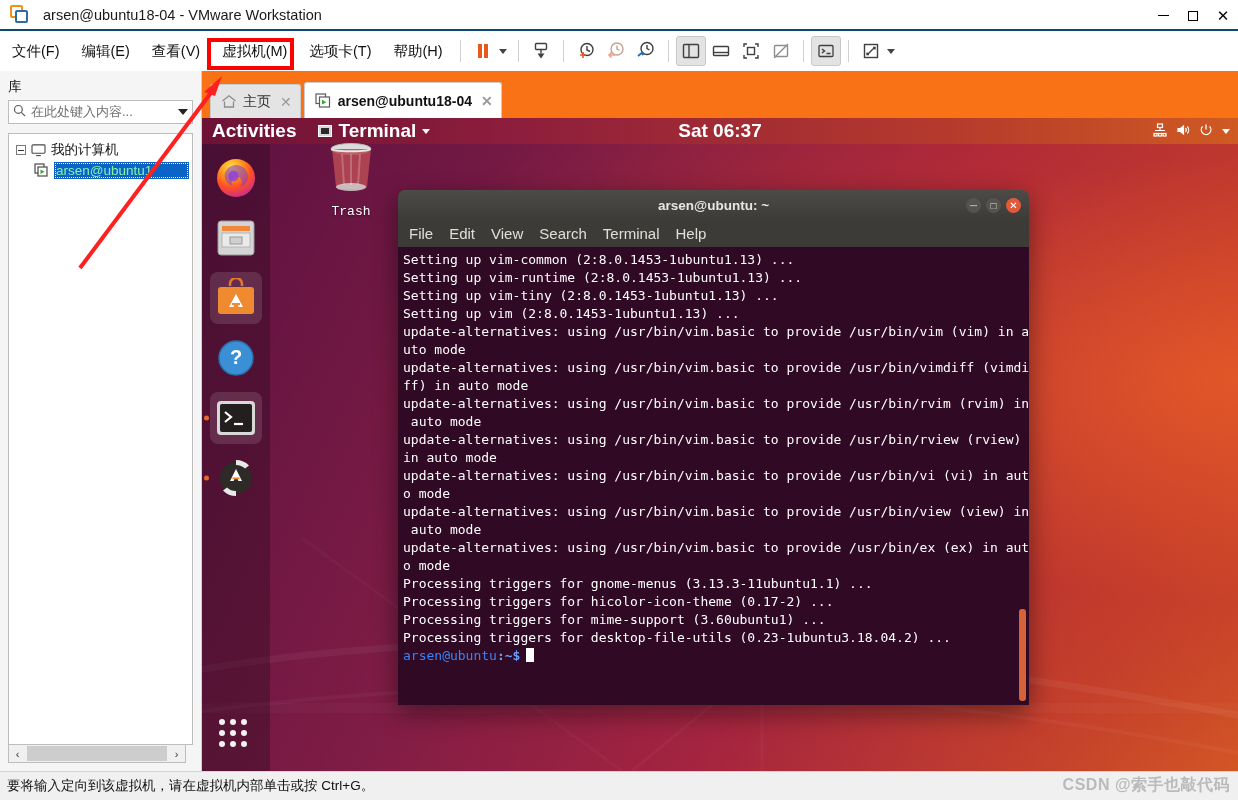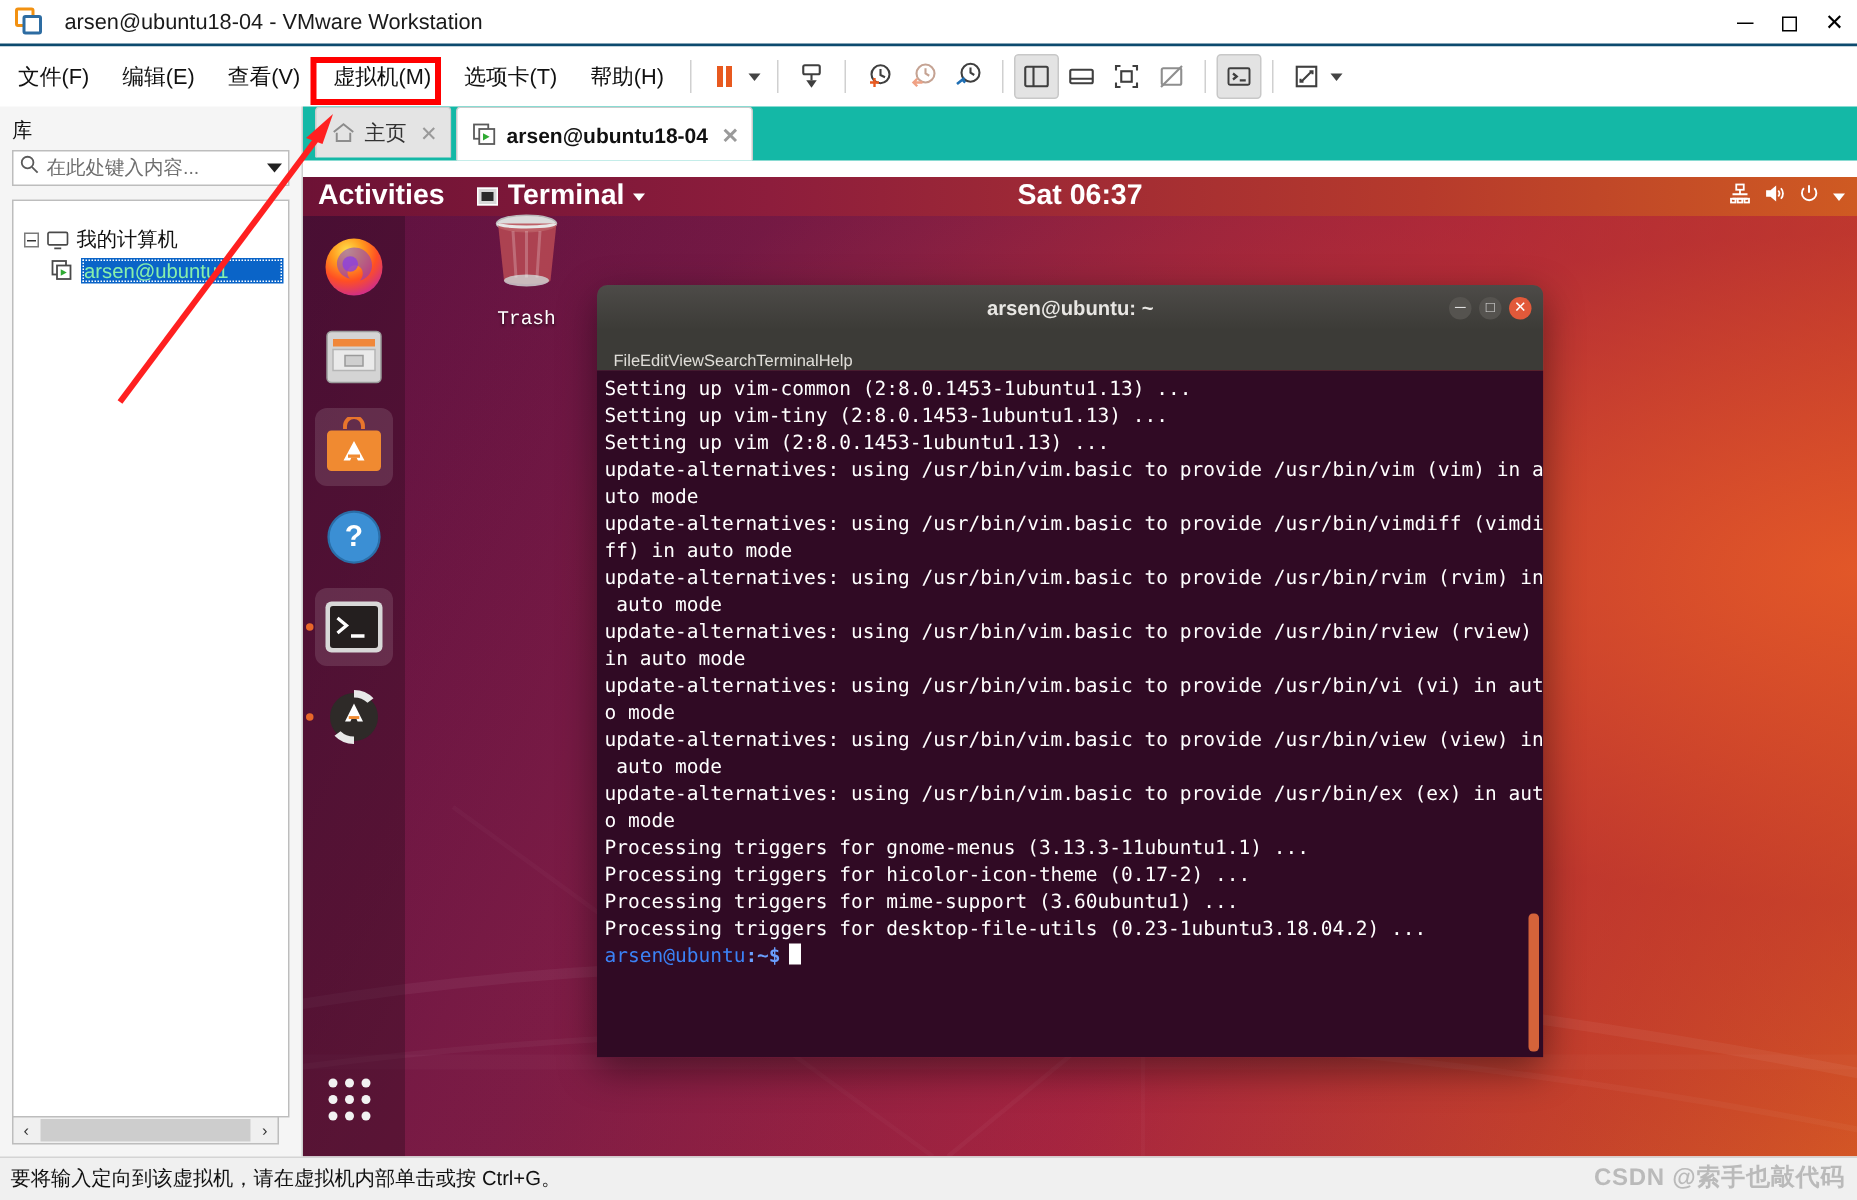--- a/index.html
+++ b/index.html
@@ -61,21 +61,21 @@
     margin: 0 8px; height: 24px; background: #fff; border: 1px solid #bdbdbd;
     display: flex; align-items: center; padding: 0 4px;
   }
   .lib-search .ph { font-size: 13px; color: #6f6f6f; margin-left: 5px; white-space: nowrap; overflow: hidden; }
   .lib-search .drop-caret {
     margin-left: auto; width: 0; height: 0; border-left: 5px solid transparent;
     border-right: 5px solid transparent; border-top: 6px solid #222;
   }
   .lib-tree {
     margin: 9px 8px 0 8px; background: #fff; border: 1px solid #bdbdbd;
-    height: 612px; padding: 16px 3px; font-size: 13.5px; color: #111;
+    height: 612px; padding: 6px 3px; font-size: 13.5px; color: #111;
   }
   .tree-row { display: flex; align-items: center; height: 20px; padding-left: 4px; }
   .tree-row.child { padding-left: 22px; }
   .expander {
     width: 10px; height: 10px; border: 1px solid #7a7a7a; background: #fff;
     display: flex; align-items: center; justify-content: center; margin-right: 5px; flex: none;
   }
   .expander::before { content: ""; width: 6px; height: 1px; background: #333; }
   .tree-label.sel {
     background: #0a64c8; color: #86efac; padding: 1px 2px; outline: 1px dotted #ffffff;
@@ -83,22 +83,22 @@
   }
   .lib-hscroll {
     position: absolute; left: 8px; bottom: 8px; width: 178px; height: 19px;
     background: #f0f0f0; border: 1px solid #bdbdbd; display: flex; align-items: center;
   }
   .lib-hscroll .arw { width: 17px; text-align: center; font-size: 11px; color: #333; }
   .lib-hscroll .thumb { flex: 1; height: 15px; background: #cdcdcd; margin: 0 1px; }
 
   
   .tabstrip {
-    position: absolute; left: 202px; top: 71px; width: 1036px; height: 36px;
-    background: #14b8a6; display: flex; padding-left: 8px;
+    position: absolute; left: 202px; top: 71px; width: 1036px; height: 47px;
+    background: #f97316; display: flex; align-items: flex-end; padding-left: 8px;
   }
   .tab {
     height: 34px; display: flex; align-items: center; padding: 0 8px 0 10px;
     font-size: 14px; color: #333; background: #e4e4e4;
     border: 1px solid #cbcbcb; border-bottom: none; border-radius: 3px 3px 0 0;
     margin-right: 3px;
   }
   .tab.active { background: #ffffff; color: #111; font-weight: bold; height: 36px; }
   .tab .tab-close { margin-left: 9px; color: #9a9a9a; font-size: 14px; }
   .tab-icon { margin-right: 6px; display: flex; align-items: center; }
@@ -160,22 +160,22 @@
   .term-titlebar {
     height: 30px; background: linear-gradient(180deg,#4d4b48,#3c3b37);
     display: flex; align-items: center; justify-content: center; position: relative;
   }
   .term-title { color: #e8e6e3; font-size: 13.5px; font-weight: bold; }
   .term-wbtns { position: absolute; right: 8px; display: flex; gap: 5px; align-items: center; }
   .wbtn { width: 15px; height: 15px; border-radius: 50%; background: #55534f; color: #ddd;
           font-size: 10px; display: flex; align-items: center; justify-content: center; }
   .wbtn.close { background: #e2593a; color: #fff; }
   .term-menubar {
-    height: 27px; background: #3c3b37; display: flex; align-items: flex-end;
-    padding-left: 11px; color: #e0ded9; font-size: 11px;
+    height: 27px; background: #3c3b37; display: flex; align-items: center;
+    padding-left: 11px; gap: 16px; color: #e0ded9; font-size: 15px;
   }
   .term-body {
     height: 458px; background: #300a24; color: #ffffff; position: relative;
     font-family: "DejaVu Sans Mono", "Liberation Mono", monospace;
     font-size: 13px; line-height: 18px; padding: 4px 0 0 5px; overflow: hidden;
   }
   .term-line { white-space: pre; }
   .term-prompt-user { color: #3b82f6; font-weight: normal; }
   .term-prompt-path { color: #6b9fff; font-weight: bold; }
   .term-cursor { display: inline-block; width: 8px; height: 14px; background: #fff; vertical-align: -2px; margin-left: 6px; }
@@ -538,20 +538,21 @@
         <span>File</span>
         <span>Edit</span>
         <span>View</span>
         <span>Search</span>
         <span>Terminal</span>
         <span>Help</span>
       </div>
 
       <div class="term-body">
         <div class="term-line">Setting up vim-common (2:8.0.1453-1ubuntu1.13) ...</div>
+        <div class="term-line">Setting up vim-runtime (2:8.0.1453-1ubuntu1.13) ...</div>
         <div class="term-line">Setting up vim-tiny (2:8.0.1453-1ubuntu1.13) ...</div>
         <div class="term-line">Setting up vim (2:8.0.1453-1ubuntu1.13) ...</div>
         <div class="term-line">update-alternatives: using /usr/bin/vim.basic to provide /usr/bin/vim (vim) in a</div>
         <div class="term-line">uto mode</div>
         <div class="term-line">update-alternatives: using /usr/bin/vim.basic to provide /usr/bin/vimdiff (vimdi</div>
         <div class="term-line">ff) in auto mode</div>
         <div class="term-line">update-alternatives: using /usr/bin/vim.basic to provide /usr/bin/rvim (rvim) in</div>
         <div class="term-line"> auto mode</div>
         <div class="term-line">update-alternatives: using /usr/bin/vim.basic to provide /usr/bin/rview (rview)</div>
         <div class="term-line">in auto mode</div>

